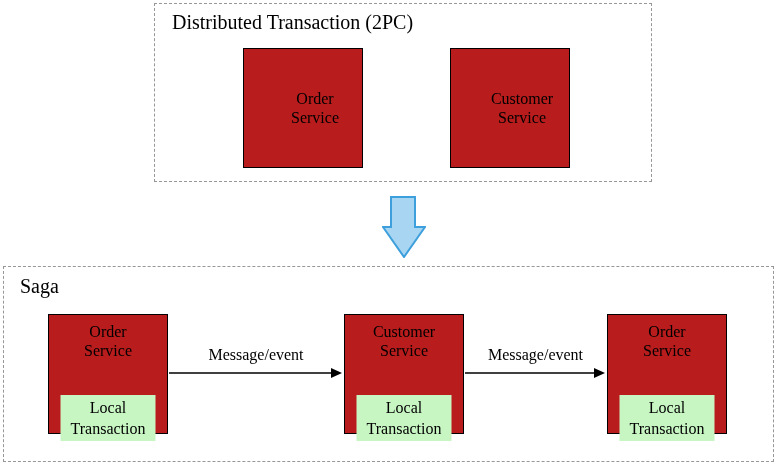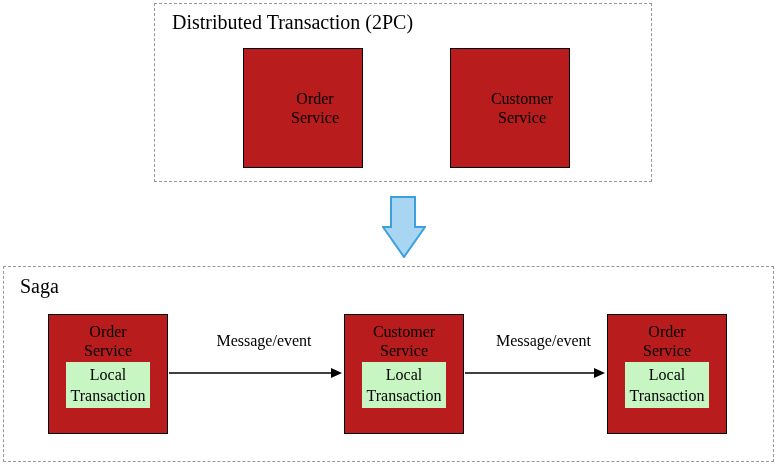--- a/index.html
+++ b/index.html
@@ -46,44 +46,43 @@
     white-space: pre-line;
   }
   .saga-box .box-label {
     position: absolute;
     top: 7px;
     left: 0;
     width: 100%;
   }
   .local-transaction {
     position: absolute;
-    top: 47px;
+    top: 80px;
     left: 50%;
     transform: translateX(-50%);
-    width: 84px;
+    width: 95px;
     height: 46px;
     background: #c7f6c3;
     display: flex;
     align-items: center;
     justify-content: center;
     font-size: 16px;
     line-height: 21px;
     text-align: center;
     white-space: pre-line;
   }
   .down-arrow-svg { position: absolute; left: 382px; top: 196px; }
   .h-arrow-svg { position: absolute; top: 365px; }
   .h-arrow-label {
     position: absolute;
-    top: 331px;
+    top: 345px;
     font-size: 16px;
     line-height: 19px;
     text-align: center;
     white-space: nowrap;
-    padding-left: 8px;
   }
 </style>
 </head>
 <body>
 
 <div class="canvas">
 
   <div class="dashed-container" style="left:154px; top:3px; width:498px; height:179px;">
     <div class="container-title" style="left:17px; top:6px;">Distributed Transaction (2PC)</div>
   </div>

